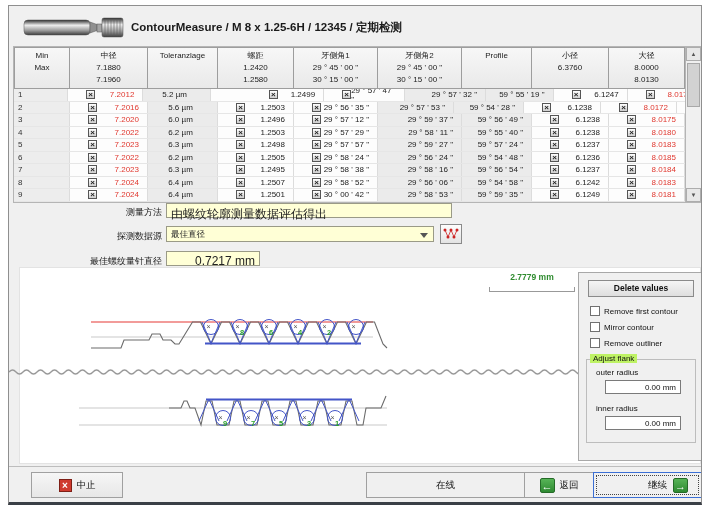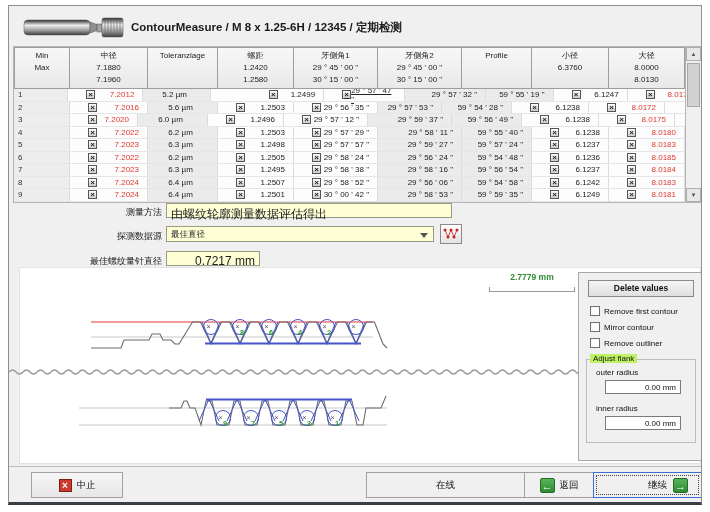--- a/index.html
+++ b/index.html
@@ -170,21 +170,21 @@
             <span class="cb"></span>
             <span class="val red">7.2012</span>
           </div>
           <div class="dcell gray" style="width: 70px;">
             <span class="val center">5.2 µm</span>
           </div>
           <div class="dcell" style="width: 76px; margin-left: 40px;">
             <span class="cb"></span>
             <span class="val">1.2499</span>
           </div>
-          <div class="dcell" style="width: 84px; text-decoration: underline;">
+          <div class="dcell" style="width: 84px;">
             <span class="cb"></span>
             <span class="val">29 ° 57 ' 47 "</span>
           </div>
           <div class="dcell gray" style="width: 84px;">
             <span class="val">29 ° 57 ' 32 "</span>
           </div>
           <div class="dcell gray" style="width: 70px;">
             <span class="val">59 ° 55 ' 19 "</span>
           </div>
           <div class="dcell" style="width: 77px;">
@@ -208,40 +208,40 @@
             <span class="val center">5.6 µm</span>
           </div>
           <div class="dcell" style="width: 76px;">
             <span class="cb"></span>
             <span class="val">1.2503</span>
           </div>
           <div class="dcell" style="width: 84px;">
             <span class="cb"></span>
             <span class="val">29 ° 56 ' 35 "</span>
           </div>
-          <div class="dcell gray" style="width: 64px;">
+          <div class="dcell gray" style="width: 76px;">
             <span class="val">29 ° 57 ' 53 "</span>
           </div>
           <div class="dcell gray" style="width: 70px;">
             <span class="val">59 ° 54 ' 28 "</span>
           </div>
           <div class="dcell" style="width: 77px;">
             <span class="cb"></span>
             <span class="val">6.1238</span>
           </div>
           <div class="dcell" style="width: 76px;">
             <span class="cb"></span>
             <span class="val red">8.0172</span>
           </div>
         </div>
         <div class="trow">
           <div class="dcell gray c-rowlabel" style="width: 56px;">
             <span class="val" style="margin-left: 0px;">3</span>
           </div>
-          <div class="dcell" style="width: 68px;">
+          <div class="dcell" style="width: 78px;">
             <span class="cb"></span>
             <span class="val red">7.2020</span>
           </div>
           <div class="dcell gray" style="width: 70px;">
             <span class="val center">6.0 µm</span>
           </div>
           <div class="dcell" style="width: 76px;">
             <span class="cb"></span>
             <span class="val">1.2496</span>
           </div>

